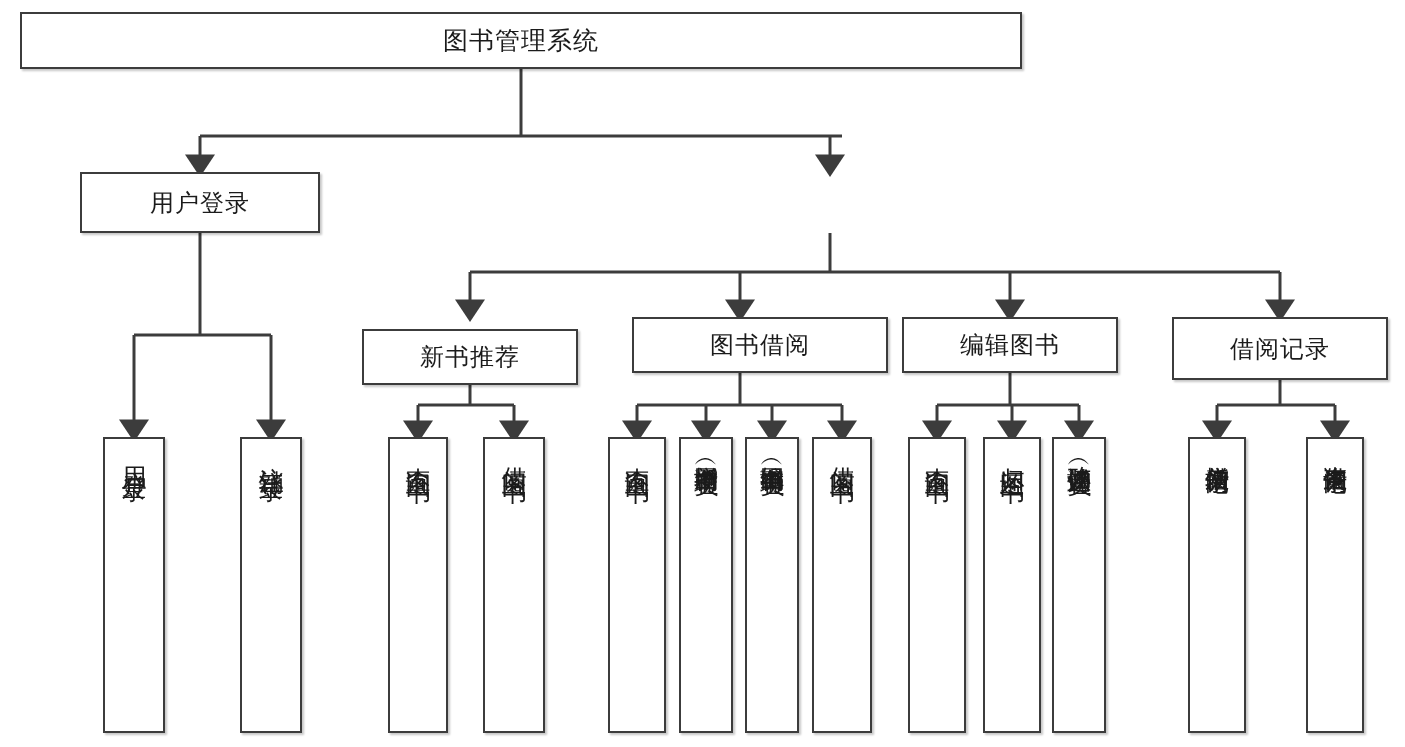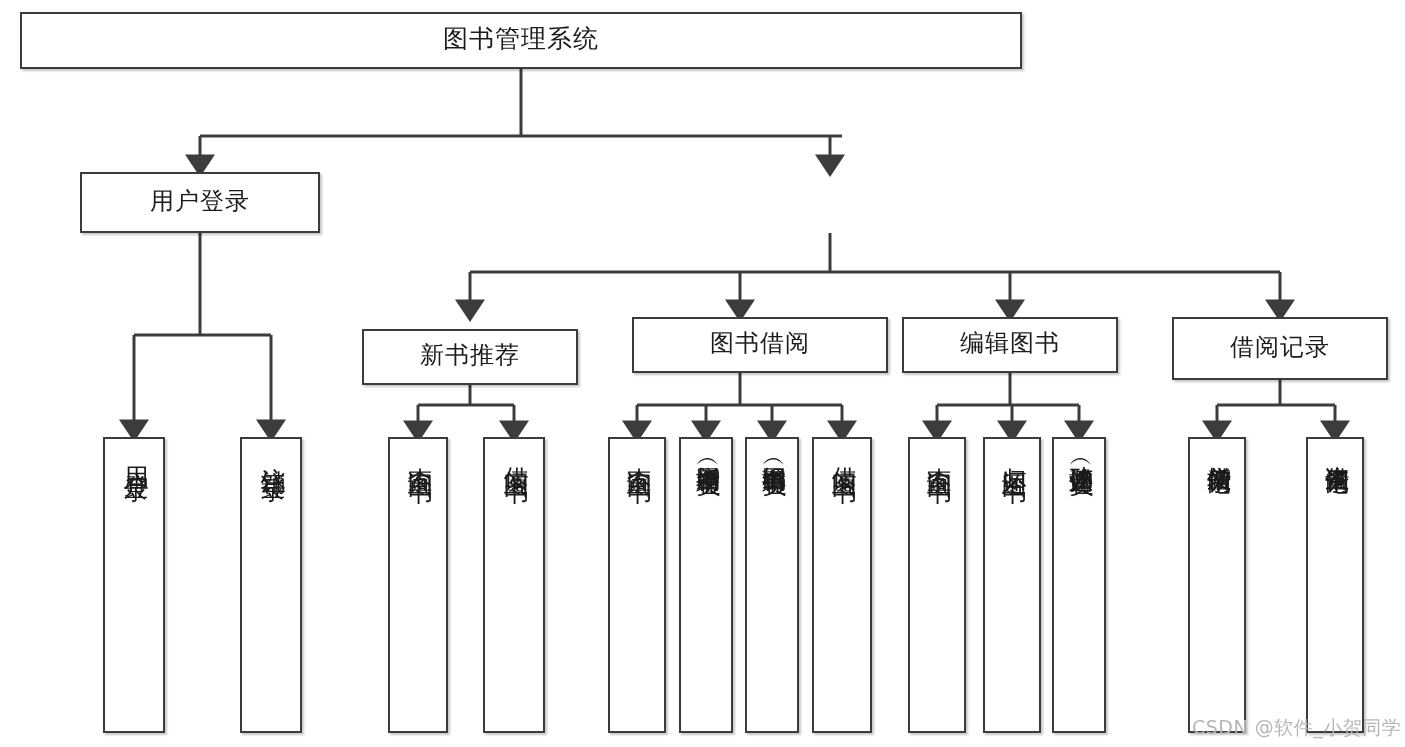--- a/index.html
+++ b/index.html
@@ -22,21 +22,20 @@
     display:flex;
     align-items:center;
     justify-content:center;
     color:#1b1b1b;
   }
   .node .label{
     display:block;
     text-align:center;
     line-height:1.0;
     white-space:nowrap;
-    font-family:Liberation Mono, monospace;
   }
   
   .node.horiz .label{font-size:24px;letter-spacing:1px;}
   .node.title .label{font-size:25px;}
 
   
   .node.vert{
     align-items:flex-start;
     justify-content:center;
     padding-top:8px;
@@ -168,15 +167,14 @@
   <div class="node vert tight" style="left: 1052px; top: 437px; width: 54px; height: 296px;">
     <span class="label">确认归还（管理员）</span>
   </div>
   <div class="node vert tight" style="left: 1188px; top: 437px; width: 58px; height: 296px;">
     <span class="label">新增借阅记录</span>
   </div>
   <div class="node vert tight" style="left: 1306px; top: 437px; width: 58px; height: 296px;">
     <span class="label">查询借阅记录</span>
   </div>
 
-  <div class="watermark" style="left: 1192px; top: 715px;">CSDN @软件_小贺同学</div>
 
 </div>
 
 </body></html>

